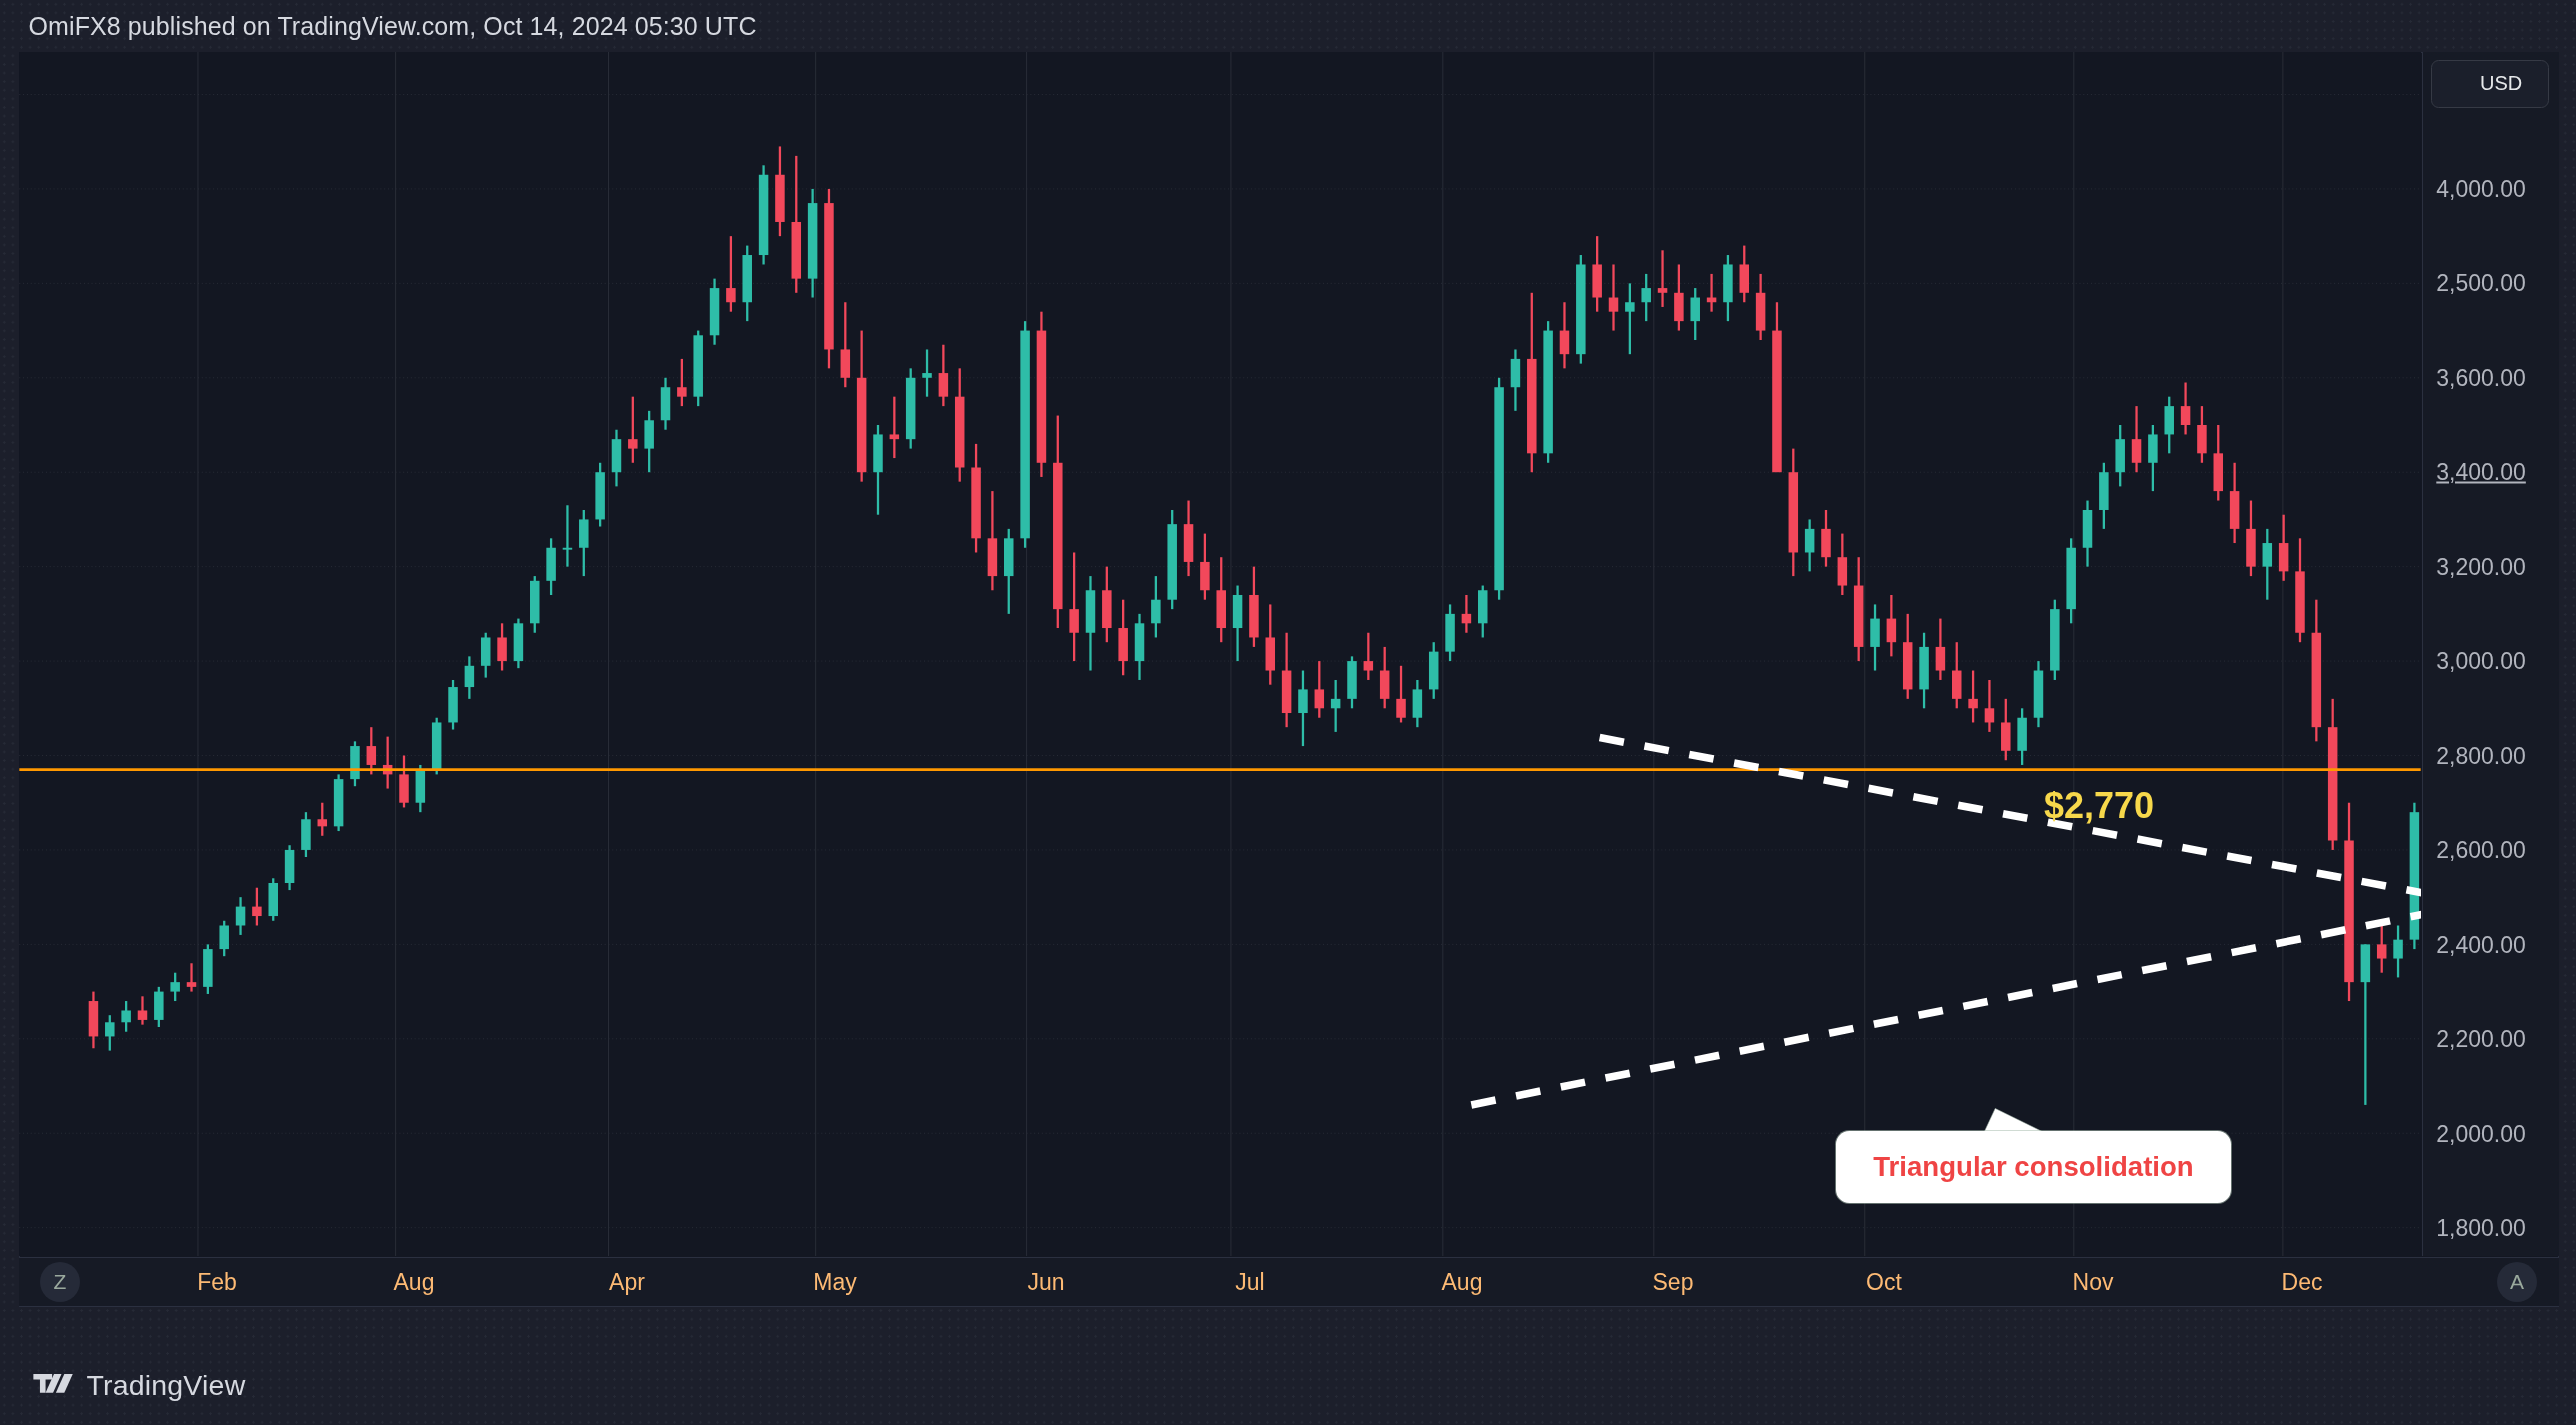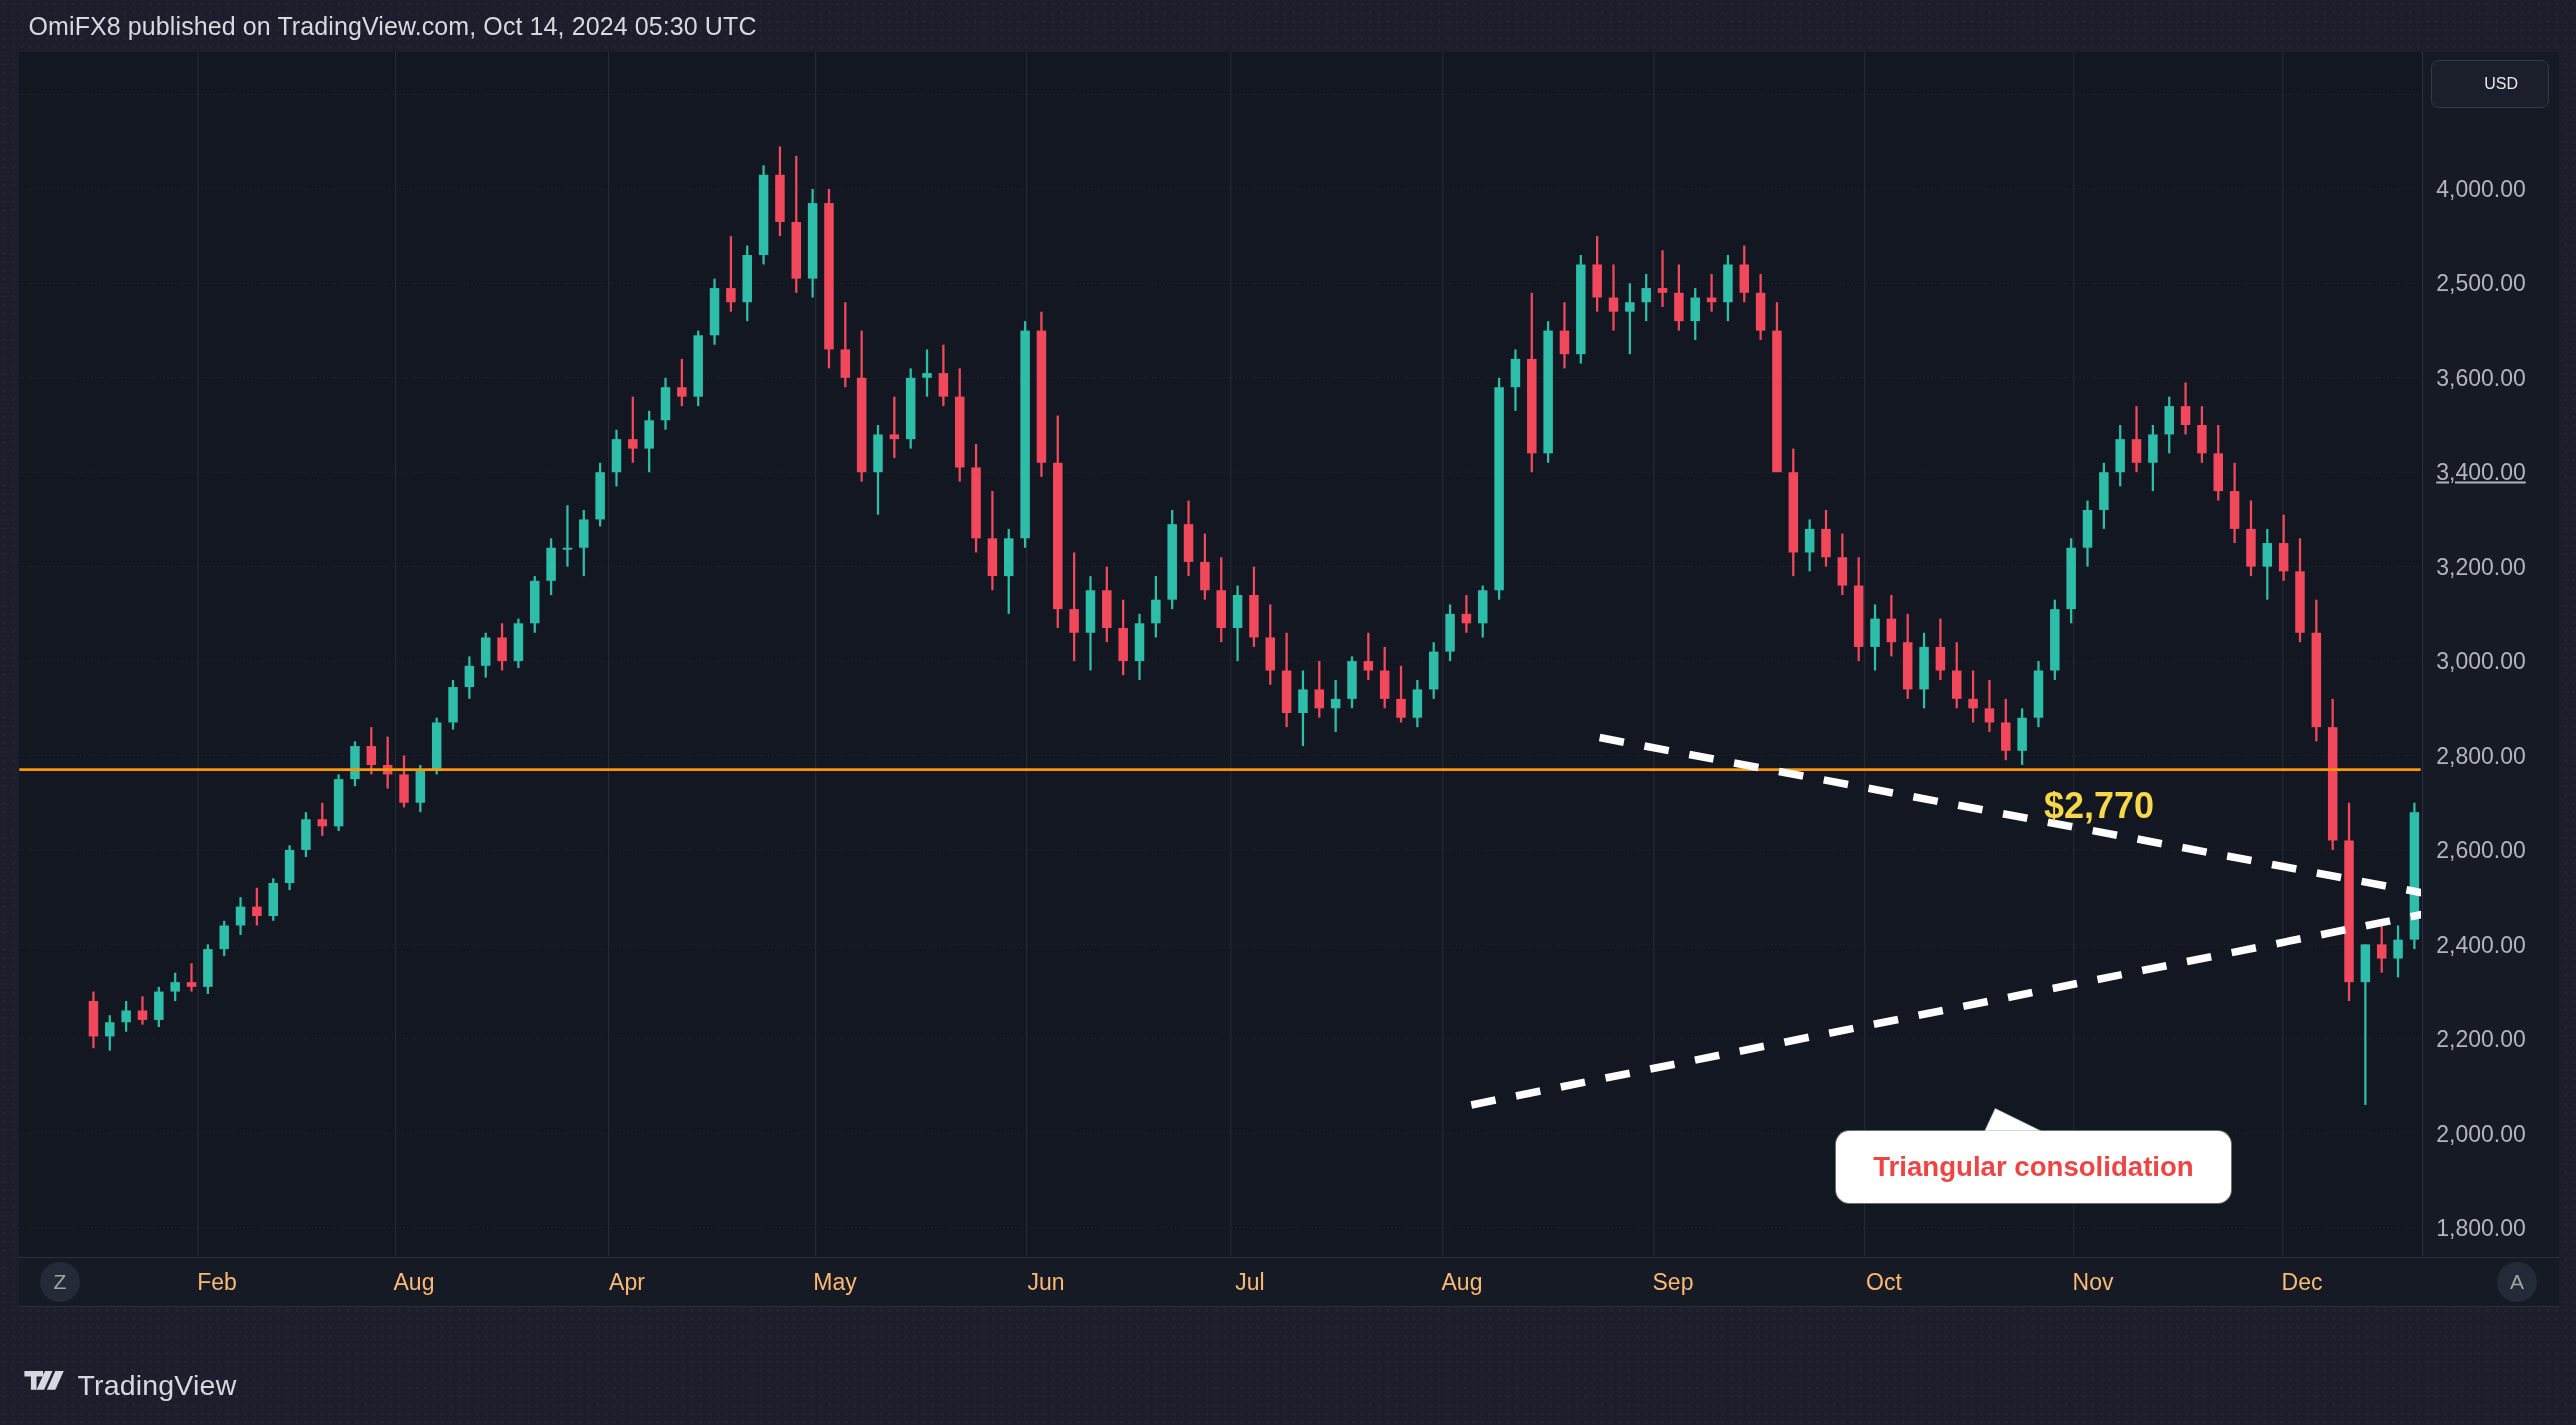--- a/index.html
+++ b/index.html
@@ -67,21 +67,21 @@
   }
   #usd-badge {
     position: absolute;
     left: 7.6px; top: 7.6px;
     width: 118px; height: 48px;
     border: 1px solid #363a45;
     border-radius: 7.6px;
     background: #1b1f2b;
     display: flex; align-items: center; justify-content: center;
     color: #e6e8ea;
-    font-size: 16px;
+    font-size: 20px;
     z-index: 25;
     padding-left: 23px;
   }
 
   
   #time-axis {
     position: absolute;
     left: 19px; top: 1257px;
     width: 2540px; height: 49px;
     background: #161a25;
@@ -135,22 +135,22 @@
     left: 2044px; top: 785px;
     font-size: 36px;
     font-weight: bold;
     color: #f7d84b;
     white-space: nowrap;
     z-index: 28;
   }
   
   #footer {
     position: absolute;
-    left: 24px; top: 1369px;
-    display: flex; align-items: flex-start; gap: 11.4px;
+    left: 33px; top: 1369px;
+    display: flex; align-items: flex-end; gap: 11.4px;
     z-index: 40;
   }
   #tv-logo { display: block; }
   #tv-wordmark {
     color: #d6d9e0;
     font-size: 28.5px;
     letter-spacing: 0.2px;
   }
 </style>
 </head>

